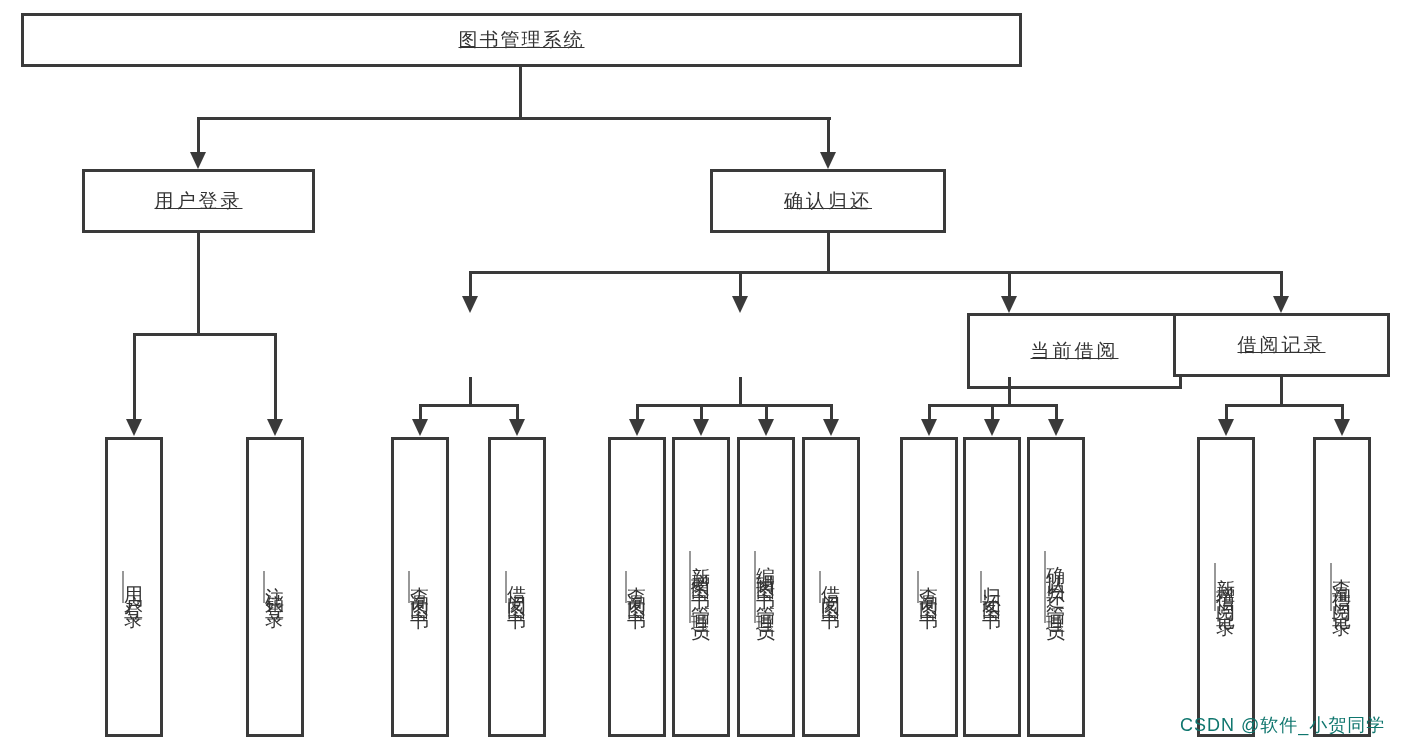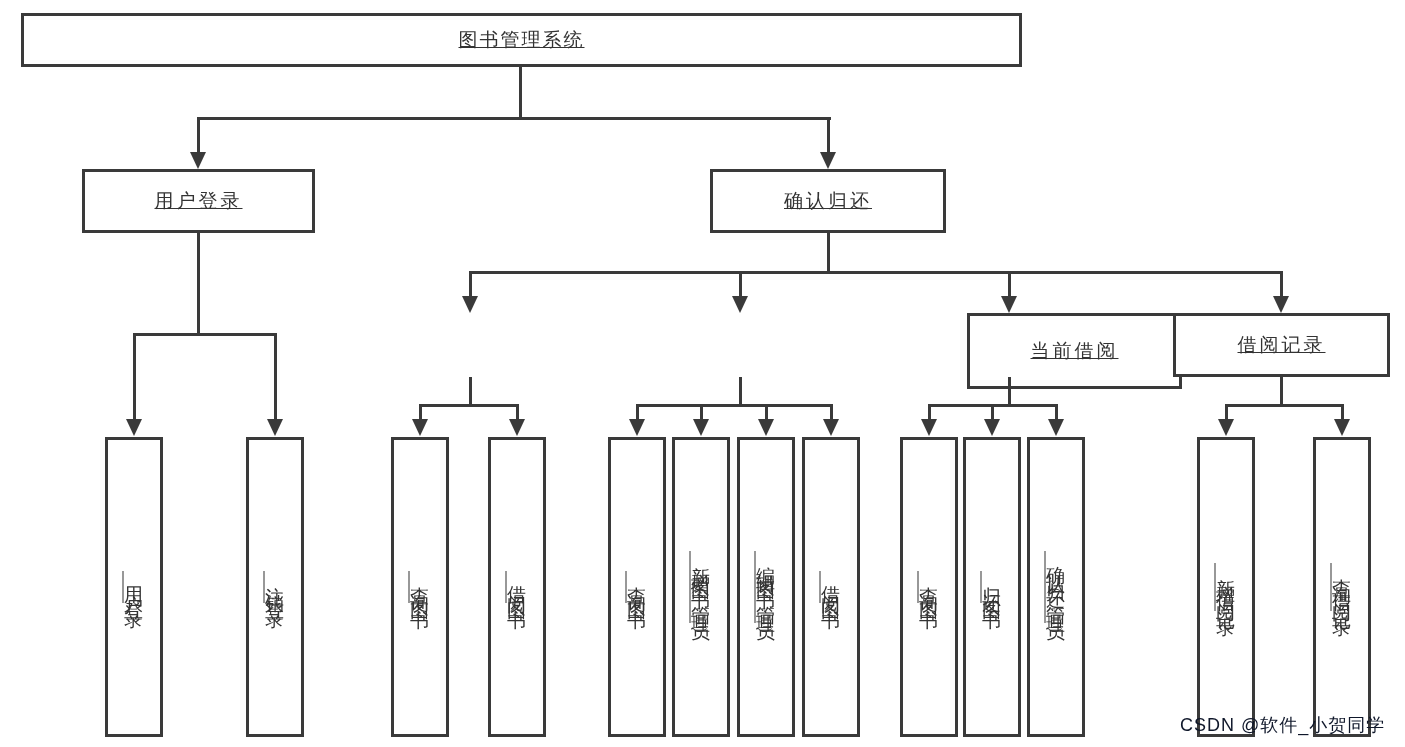--- a/index.html
+++ b/index.html
@@ -36,21 +36,21 @@
   .arr{
     position:absolute;width:0;height:0;
     border-left:8px solid transparent;
     border-right:8px solid transparent;
     border-top:17px solid #3a3a3a;
   }
   .watermark{
     position:absolute;
     left:1180px;top:713px;
     font-size:18px;
-    color:#0f172a;
+    color:#0f766e;
     letter-spacing:1px;
     white-space:nowrap;
     z-index:5;
   }
 </style>
 </head>
 <body>
 
 <div class="canvas">
 

